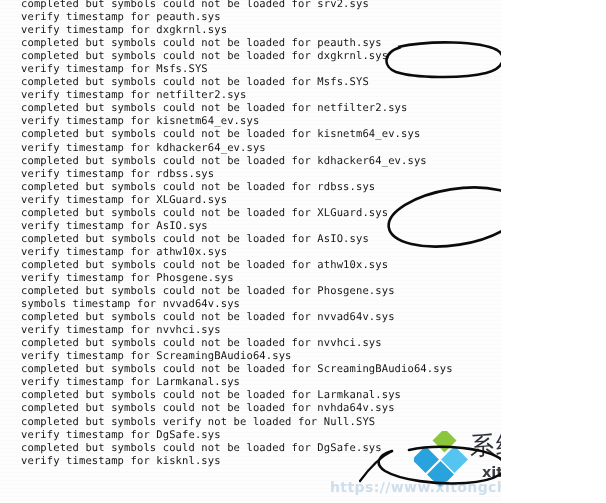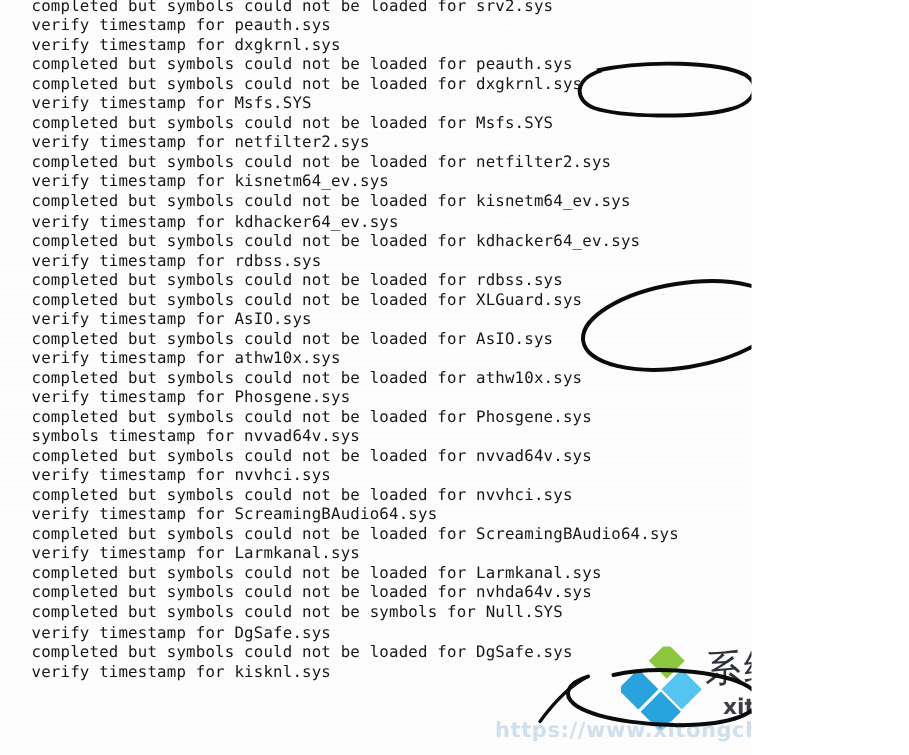--- a/index.html
+++ b/index.html
@@ -127,37 +127,38 @@
     <div class="log-line">verify timestamp for Msfs.SYS</div>
     <div class="log-line">completed but symbols could not be loaded for Msfs.SYS</div>
     <div class="log-line">verify timestamp for netfilter2.sys</div>
     <div class="log-line">completed but symbols could not be loaded for netfilter2.sys</div>
     <div class="log-line">verify timestamp for kisnetm64_ev.sys</div>
     <div class="log-line">completed but symbols could not be loaded for kisnetm64_ev.sys</div>
     <div class="log-line">verify timestamp for kdhacker64_ev.sys</div>
     <div class="log-line">completed but symbols could not be loaded for kdhacker64_ev.sys</div>
     <div class="log-line">verify timestamp for rdbss.sys</div>
     <div class="log-line">completed but symbols could not be loaded for rdbss.sys</div>
+    <div class="log-line">verify timestamp for XLGuard.sys</div>
     <div class="log-line">completed but symbols could not be loaded for XLGuard.sys</div>
     <div class="log-line">verify timestamp for AsIO.sys</div>
     <div class="log-line">completed but symbols could not be loaded for AsIO.sys</div>
     <div class="log-line">verify timestamp for athw10x.sys</div>
     <div class="log-line">completed but symbols could not be loaded for athw10x.sys</div>
     <div class="log-line">verify timestamp for Phosgene.sys</div>
     <div class="log-line">completed but symbols could not be loaded for Phosgene.sys</div>
     <div class="log-line">symbols timestamp for nvvad64v.sys</div>
     <div class="log-line">completed but symbols could not be loaded for nvvad64v.sys</div>
     <div class="log-line">verify timestamp for nvvhci.sys</div>
     <div class="log-line">completed but symbols could not be loaded for nvvhci.sys</div>
     <div class="log-line">verify timestamp for ScreamingBAudio64.sys</div>
     <div class="log-line">completed but symbols could not be loaded for ScreamingBAudio64.sys</div>
     <div class="log-line">verify timestamp for Larmkanal.sys</div>
     <div class="log-line">completed but symbols could not be loaded for Larmkanal.sys</div>
     <div class="log-line">completed but symbols could not be loaded for nvhda64v.sys</div>
-    <div class="log-line">completed but symbols could not be symbols for Null.SYS</div>
+    <div class="log-line">completed but symbols verify not be loaded for Null.SYS</div>
     <div class="log-line">verify timestamp for DgSafe.sys</div>
     <div class="log-line">completed but symbols could not be loaded for DgSafe.sys</div>
     <div class="log-line">verify timestamp for kisknl.sys</div>
   </div>
 
   <div class="watermark" id="watermark-logo">
     <svg viewBox="0 0 60 56" width="60" height="56" aria-hidden="true">
       <g>
         <rect x="22" y="1" width="17" height="17" transform="rotate(45 30.5 9.5)" fill="#8cc63f"></rect>
       </g>

